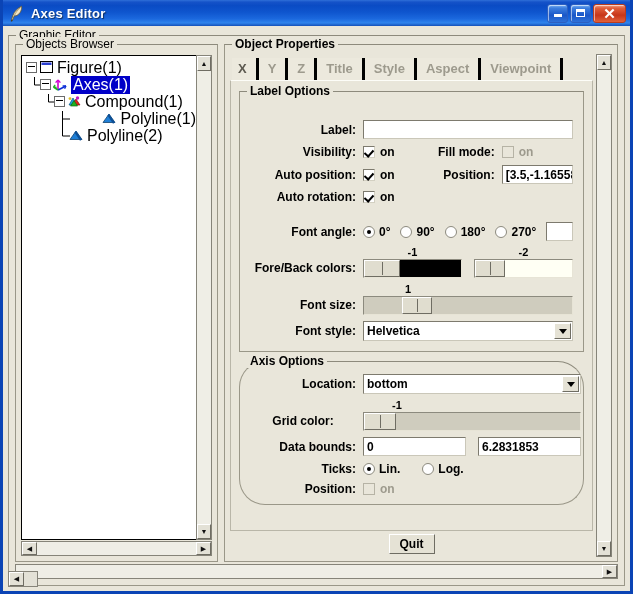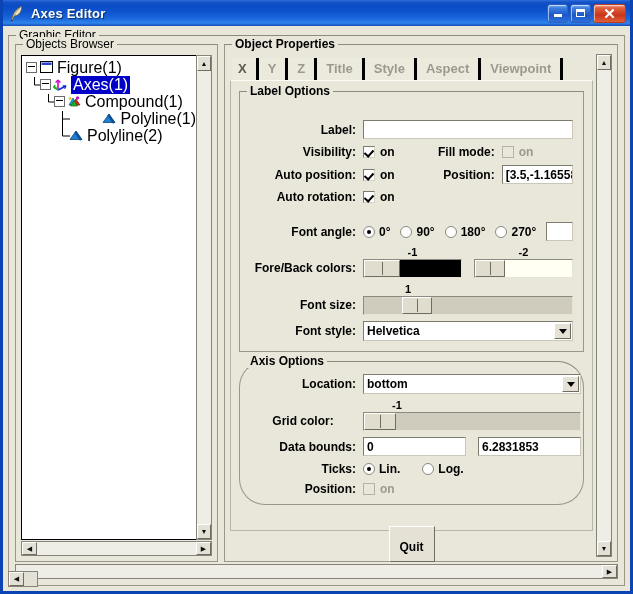--- a/index.html
+++ b/index.html
@@ -681,21 +681,21 @@
                     <div class="lab w2">Position:</div>
                     <div class="chk off"></div>
                     <div class="chk-lbl dim">on</div>
                   </div>
                 </div>
 
                 <div style="flex:1;"></div>
               </div>
 
               <div class="op-footer">
-                <div class="btn" style="padding:12px 10px;height:36px;line-height:17px;">Quit</div>
+                <div class="btn" style="padding:1px 10px;height:20px;line-height:17px;">Quit</div>
               </div>
             </div>
 
             <div class="vscroll" style="margin-left:3px;">
               <div class="sb-btn">▲</div>
               <div class="sb-track"></div>
               <div class="sb-btn">▼</div>
             </div>
           </div>
         </div>

